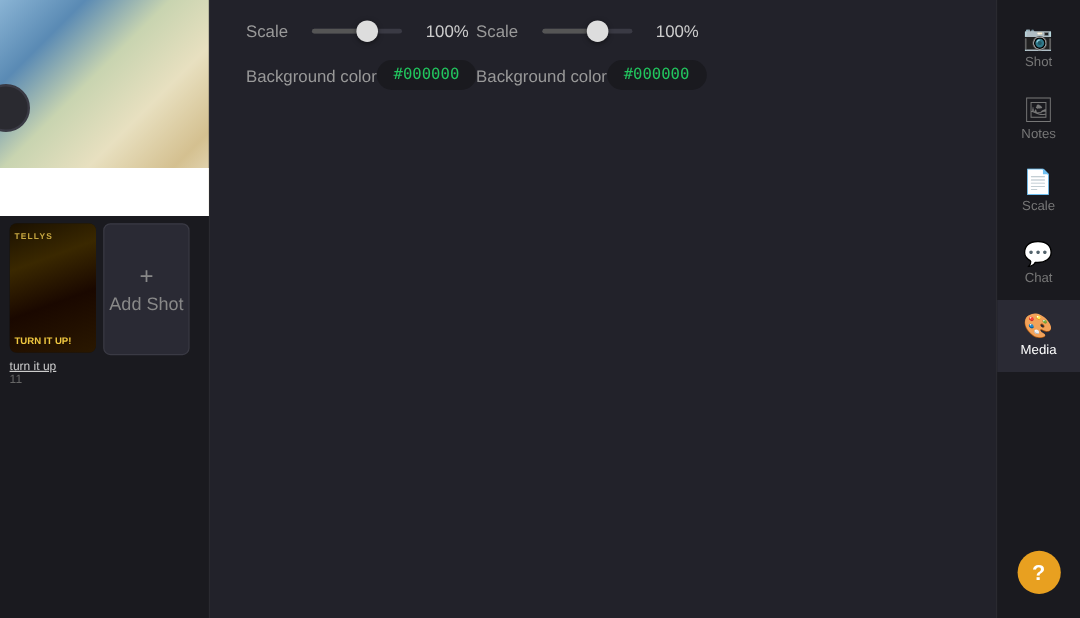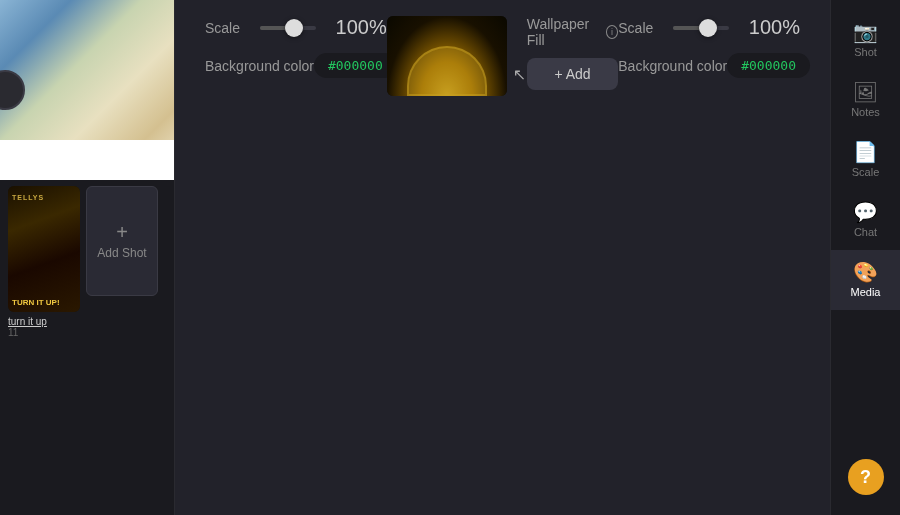--- a/index.html
+++ b/index.html
@@ -57,21 +57,21 @@
       transform: translateY(-50%);
       width: 40px;
       height: 40px;
       border-radius: 50%;
       background: #2a2a30;
       border: 2px solid #3a3a44;
     }
 
     .shot-thumb {
       width: 72px;
-      height: 126px;
+      height: 108px;
       border-radius: 6px;
       overflow: hidden;
       background: #111;
       flex-shrink: 0;
       position: relative;
     }
 
     .shot-thumb-inner {
       width: 100%;
       height: 100%;
@@ -120,21 +120,21 @@
       flex-shrink: 0;
     }
 
     .add-shot-plus {
       font-size: 20px;
       color: #888;
       line-height: 1;
     }
 
     .add-shot-label {
-      font-size: 12px;
+      font-size: 15px;
       color: #888;
       margin-top: 4px;
       text-align: center;
     }
 
     .shot-name-row {
       padding: 4px 8px 0;
       font-size: 10px;
       color: #ccc;
       text-decoration: underline;
@@ -201,24 +201,24 @@
       height: 18px;
       border-radius: 50%;
       background: #ddd;
       position: absolute;
       top: 50%;
       transform: translate(-50%, -50%);
       box-shadow: 0 1px 4px rgba(0,0,0,0.5);
     }
 
     .scale-value {
-      font-size: 20px;
+      font-size: 14px;
       color: #ccc;
       min-width: 42px;
-      text-align: center;
+      text-align: left;
     }
 
     .color-badge {
       background: #1a1a1f;
       color: #22c55e;
       padding: 5px 14px;
       border-radius: 20px;
       font-size: 13px;
       font-family: monospace;
     }
@@ -405,37 +405,20 @@
       <span class="scale-value">100%</span>
     </div>
 
     <div class="row">
       <span class="row-label">Background color</span>
       <div class="color-badge">#000000</div>
     </div>
   </div>
 
   <div class="section">
-    <div class="bg-row">
-      <div class="bg-thumbnail">
-        <div class="bg-thumbnail-inner">
-          <div class="bg-thumbnail-arch"></div>
-        </div>
-      </div>
-      <div class="bg-right">
-        <div class="wallpaper-fill-row">
-          <span>Wallpaper Fill</span>
-          <span class="info-icon">i</span>
-        </div>
-        <div style="position:relative;">
-          <span style="position:absolute; left:-14px; top:50%; transform:translateY(-50%); font-size:16px; color:#aaa; pointer-events:none;">↖</span>
-          <button class="add-btn">+ Add</button>
-        </div>
-      </div>
-    </div>
   </div>
 
   <div class="section">
     <div class="row">
       <span class="row-label">Scale</span>
       <div class="slider-wrap">
         <div class="slider-track">
           <div class="slider-fill" style="width:62%"></div>
         </div>
         <div class="slider-thumb" style="left:62%"></div>

